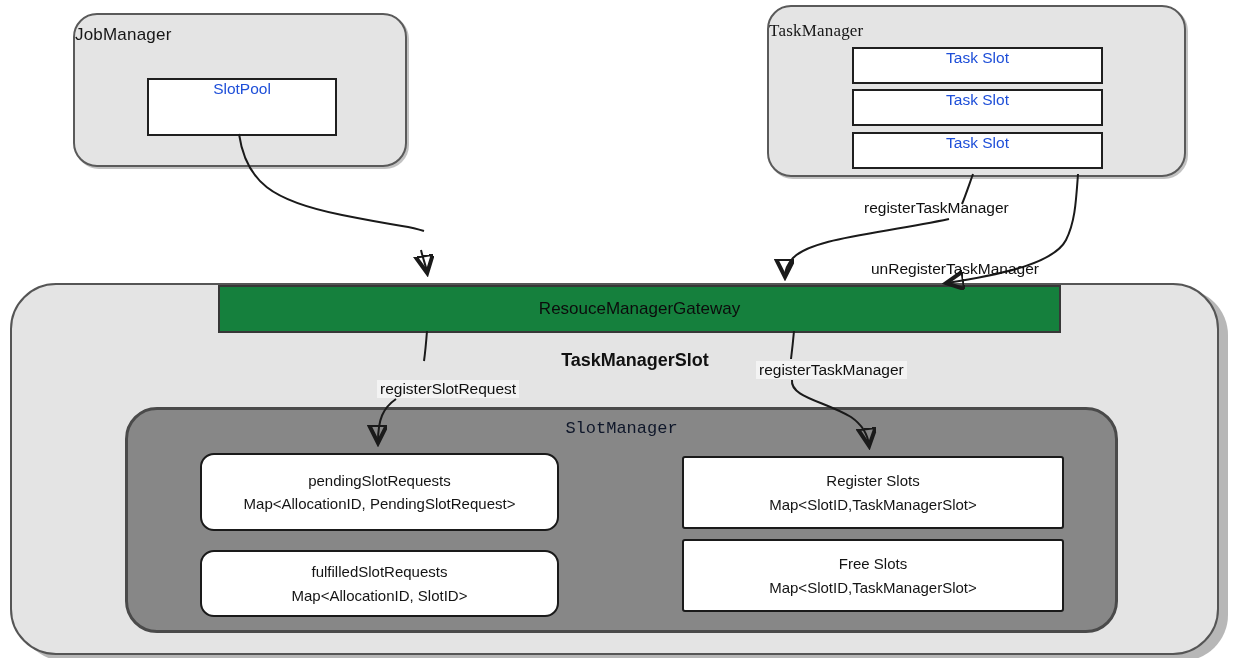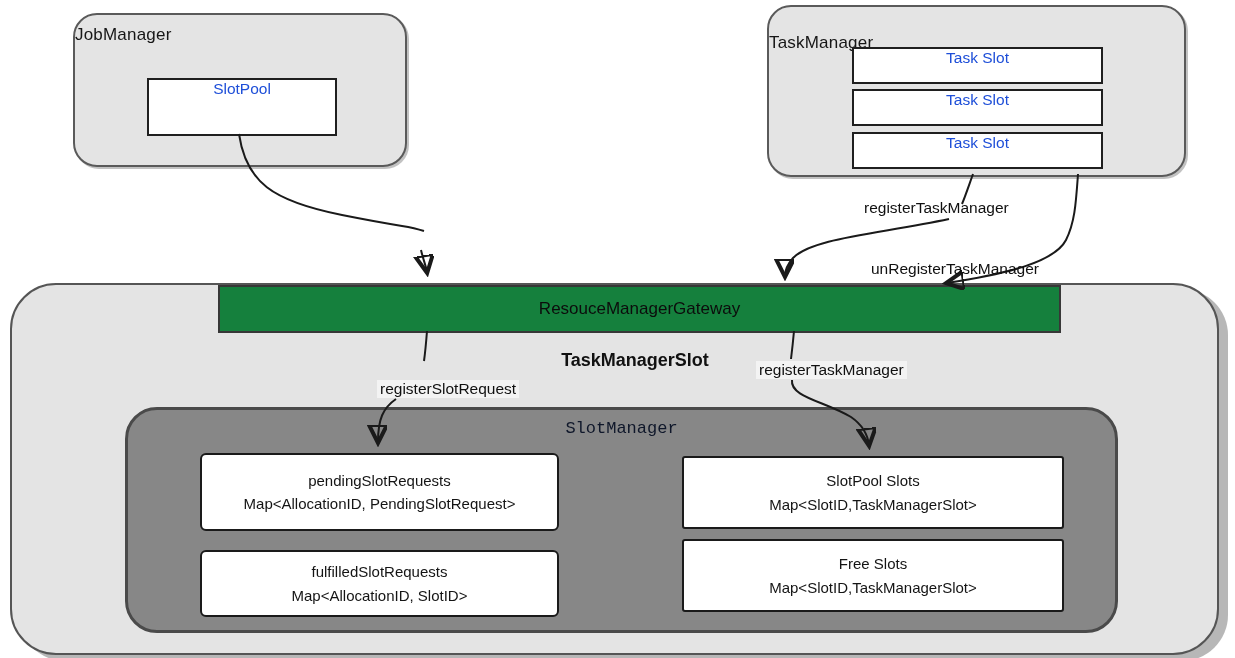--- a/index.html
+++ b/index.html
@@ -40,21 +40,21 @@
   #slot-manager-title{
     position:absolute;left:0;right:0;top:9px;text-align:center;
     font-size:17px;color:#0f172a;font-family:Liberation Mono, monospace;
   }
   
   .info-box{
     position:absolute;background:#fff;border:2px solid #1a1a1a;
     display:flex;flex-direction:column;align-items:center;justify-content:center;
     font-size:15px;line-height:1.55;color:#141414;text-align:center;z-index:4;
   }
-  .info-box.rounded{border-radius:6px;}
+  .info-box.rounded{border-radius:14px;}
   .info-box.square{border-radius:3px;}
   
   .edge-label{
     position:absolute;font-size:15.5px;color:#101010;white-space:nowrap;z-index:6;
   }
   .edge-label.on-gray{background:#f3f3f3;padding:0 3px;}
   #rm-title{
     position:absolute;font-size:18px;font-weight:bold;color:#111;
     text-align:center;z-index:4;
   }
@@ -67,21 +67,21 @@
 <div id="canvas">
 
   <div class="abs container-lg" id="job-manager" style="left:73px;top:13px;width:330px;height:150px;">
     <div class="container-title" style="margin-top:10px;">JobManager</div>
     <div class="white-rect abs" style="left:72px;top:63px;width:186px;height:54px;">
       <span>SlotPool</span>
     </div>
   </div>
 
   <div class="abs container-lg" id="task-manager" style="left:767px;top:5px;width:415px;height:168px;">
-    <div class="container-title" style="margin-top:26px;">TaskManager</div>
+    <div class="container-title" style="margin-top:14px;font-family:Liberation Serif, serif;">TaskManager</div>
     <div class="white-rect abs" style="left:83px;top:40px;width:247px;height:33px;">
       <span>Task Slot</span>
     </div>
     <div class="white-rect abs" style="left:83px;top:82px;width:247px;height:33px;">
       <span>Task Slot</span>
     </div>
     <div class="white-rect abs" style="left:83px;top:125px;width:247px;height:33px;">
       <span>Task Slot</span>
     </div>
   </div>
@@ -102,21 +102,21 @@
     <div>pendingSlotRequests</div>
     <div>Map&lt;AllocationID, PendingSlotRequest&gt;</div>
   </div>
 
   <div class="info-box rounded" style="left:200px;top:550px;width:355px;height:63px;">
     <div>fulfilledSlotRequests</div>
     <div>Map&lt;AllocationID, SlotID&gt;</div>
   </div>
 
   <div class="info-box square" style="left:682px;top:456px;width:378px;height:69px;">
-    <div>SlotPool Slots</div>
+    <div>Register Slots</div>
     <div>Map&lt;SlotID,TaskManagerSlot&gt;</div>
   </div>
 
   <div class="info-box square" style="left:682px;top:539px;width:378px;height:69px;">
     <div>Free Slots</div>
     <div>Map&lt;SlotID,TaskManagerSlot&gt;</div>
   </div>
 
   <svg id="arrow-layer" width="1235" height="658" viewBox="0 0 1235 658">
     <defs>

